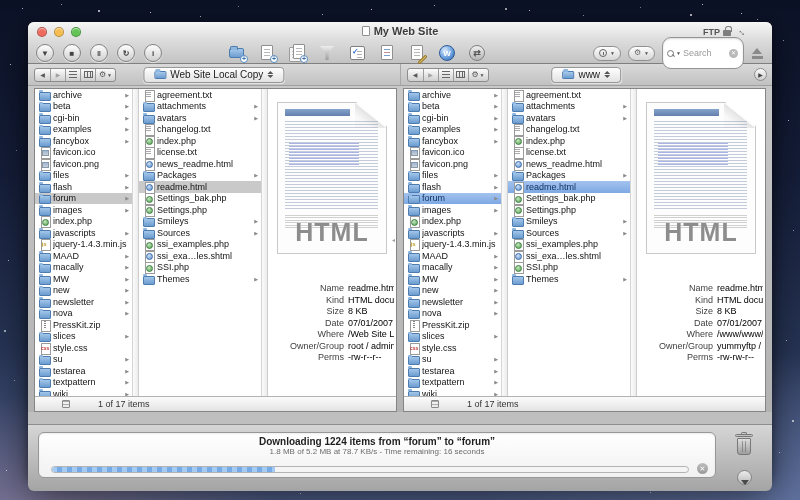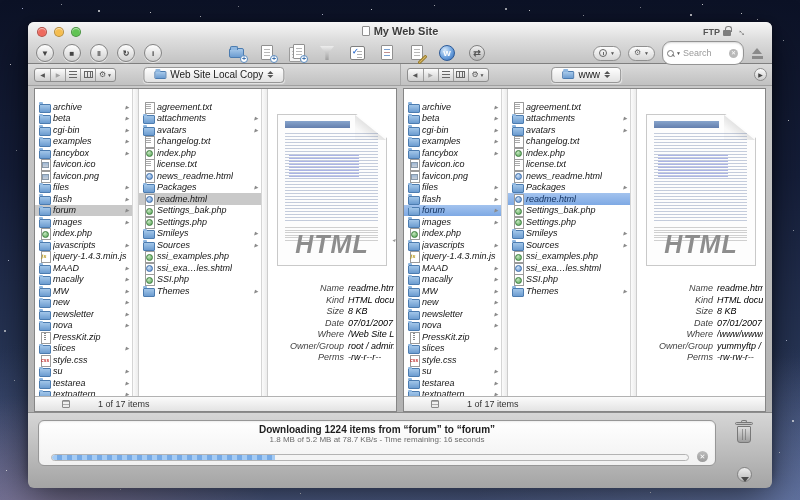--- a/index.html
+++ b/index.html
@@ -84,21 +84,21 @@
     background:linear-gradient(180deg,#f0f0f0,#b5b5b5); border:1px solid #808080;
     color:#555; font-size:9px; font-weight:bold; text-align:center; line-height:14px; }
 
   .right-tools { position:absolute; right:8px; display:flex; align-items:center; gap:7px; }
   .drop-btn { height:15px; border-radius:8px; border:1px solid #8f8f8f; background:linear-gradient(180deg,#fdfdfd,#d6d6d6);
     display:flex; align-items:center; padding:0 5px; gap:3px; }
   .clockface { width:8px; height:8px; border-radius:50%; border:1px solid #666; position:relative; }
   .clockface::before { content:""; position:absolute; left:3px; top:1.5px; width:1px; height:3px; background:#666; }
   .gearface { font-size:8px; color:#666; line-height:8px; }
   .drop-caret { font-size:5px; color:#555; }
-  .searchbox { position:relative; width:82px; height:24px; border-radius:9px; border:1px solid #949494;
+  .searchbox { position:relative; width:82px; height:32px; border-radius:9px; border:1px solid #949494;
     background:#fff; display:flex; align-items:center; padding:0 4px; gap:2px; box-shadow:inset 0 1px 2px rgba(0,0,0,.15); }
   .mag { position:relative; width:7px; height:7px; flex:none; }
   .mag::before { content:""; position:absolute; left:0; top:0; width:5px; height:5px; border:1px solid #777; border-radius:50%; }
   .mag::after { content:""; position:absolute; left:5px; top:5px; width:3px; height:1px; background:#777; transform:rotate(45deg); }
   .searchbox input { border:none; outline:none; width:44px; font-size:9px; color:#333; background:transparent; }
   .searchbox input::placeholder { color:#9a9a9a; }
   .clearbtn { width:9px; height:9px; border-radius:50%; background:#b9b9b9; color:#fff; font-size:6px;
     line-height:9px; text-align:center; flex:none; }
   .eject { position:relative; width:13px; height:12px; }
   .eject::before { content:""; position:absolute; left:1px; top:1px; border-left:5.5px solid transparent;
@@ -134,21 +134,21 @@
   .updn .d { border-top:3.5px solid #555; }
   .go-btn { position:absolute; right:5px; width:13px; height:13px; border-radius:50%;
     border:1px solid #8e8e8e; background:linear-gradient(180deg,#fbfbfb,#cccccc);
     color:#444; font-size:6px; text-align:center; line-height:12px; }
 
   
   .browsers { display:flex; gap:6px; padding:2px 6px 0; height:326px;
     background:linear-gradient(180deg,#c9c9c9,#b2b2b2); }
   .browser { position:relative; flex:1; background:#fff; border:1px solid #858585; display:flex; }
   .cols { position:absolute; left:0; right:0; top:0; bottom:15px; display:flex; overflow:hidden; }
-  .col { overflow:hidden; padding-top:12px;font-style:italic; }
+  .col { overflow:hidden; padding-top:0; }
   .col.c1 { width:97px; }
   .col.c2 { width:122px; }
   .sbtrack { width:7px; background:linear-gradient(90deg,#fbfbfb,#ececec); border-left:1px solid #d5d5d5;
     border-right:1px solid #cdcdcd; }
   .col.cprev { flex:1; position:relative; }
 
   .frow { display:flex; align-items:center; height:11.5px; padding-left:4px; gap:3px; font-size:9px; color:#141414; white-space:nowrap; }
   .frow .fname { overflow:hidden; text-overflow:ellipsis; }
   .frow .chev { margin-left:auto; padding-right:3px; font-size:5px; color:#8a8a8a; flex:none; }
   .pane-inactive .frow.sel { background:#c9c9c9; }
@@ -200,22 +200,22 @@
   .info .ivalue { color:#000; white-space:nowrap; overflow:hidden; }
   .cprev .info { left:-160px; right:2px; grid-template-columns:236px 1fr; }
 
   .statusbar { position:absolute; left:0; right:0; bottom:0; height:15px; border-top:1px solid #b2b2b2;
     background:linear-gradient(180deg,#fbfbfb,#e3e3e3); display:flex; align-items:center; font-size:9px; color:#333;padding-left:22px; }
   .items-ico { width:8px; height:8px; margin-left:5px; border:1px solid #8a8a8a; border-radius:1px;
     background:repeating-linear-gradient(180deg,#aaa 0 1px,transparent 1px 3px); }
   .statusbar .stext { margin-left:28px; }
 
   
-  .dock { position:relative; height:76px; background:linear-gradient(180deg,#d6d6d6,#a4a4a4);
-    border-top:1px solid #8d8d8d; border-radius:0 0 6px 6px; }
+  .dock { position:relative; height:67px; background:linear-gradient(180deg,#d6d6d6,#a4a4a4);
+    border-top:1px solid #8d8d8d; border-radius:0 0 6px 6px;margin-top:12px; }
   .tcard { position:absolute; left:10px; top:7px; width:678px; height:46px; border:1px solid #979797;
     border-radius:6px; background:linear-gradient(180deg,#ffffff,#f1f1f1); text-align:center;
     box-shadow:inset 0 1px 2px rgba(0,0,0,.08); }
   .t-title { margin-top:3px; font-size:10px; font-weight:bold; color:#1e1e1e; }
   .t-item { font-size:8px; color:#6b6b6b; margin-top:1px; }
   .t-stats { font-size:8px; color:#6b6b6b; }
   .t-bar { position:absolute; left:12px; right:26px; bottom:4px; height:7px; border:1px solid #b3b3b3;
     border-radius:4px; background:#f4f4f4; overflow:hidden; }
   .t-fill { height:100%; border-radius:4px 0 0 4px;
     background:repeating-linear-gradient(90deg,#a5cbf3 0 5px,#76abe7 5px 10px); }

